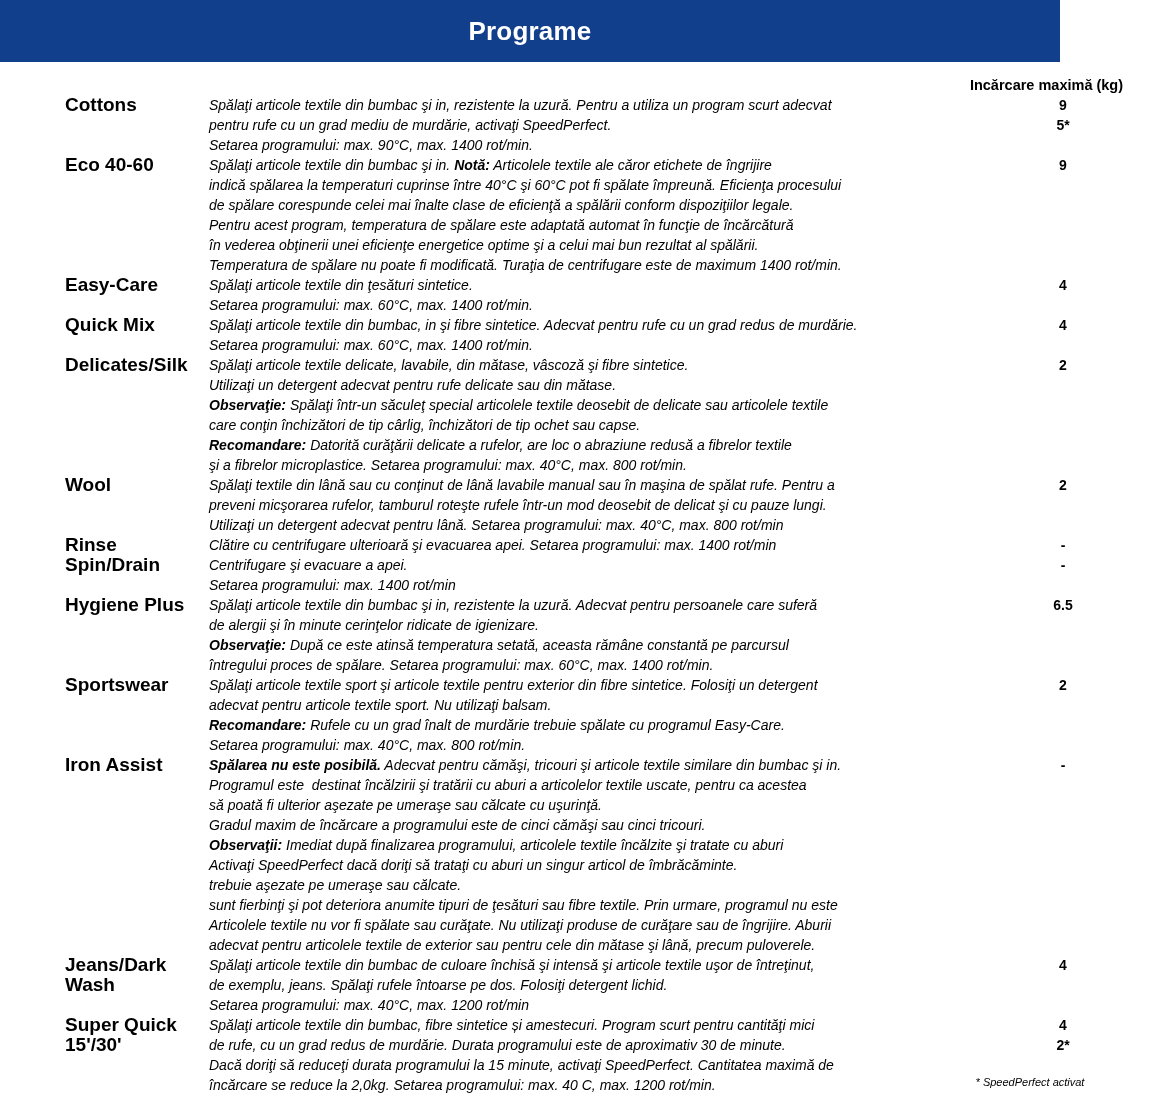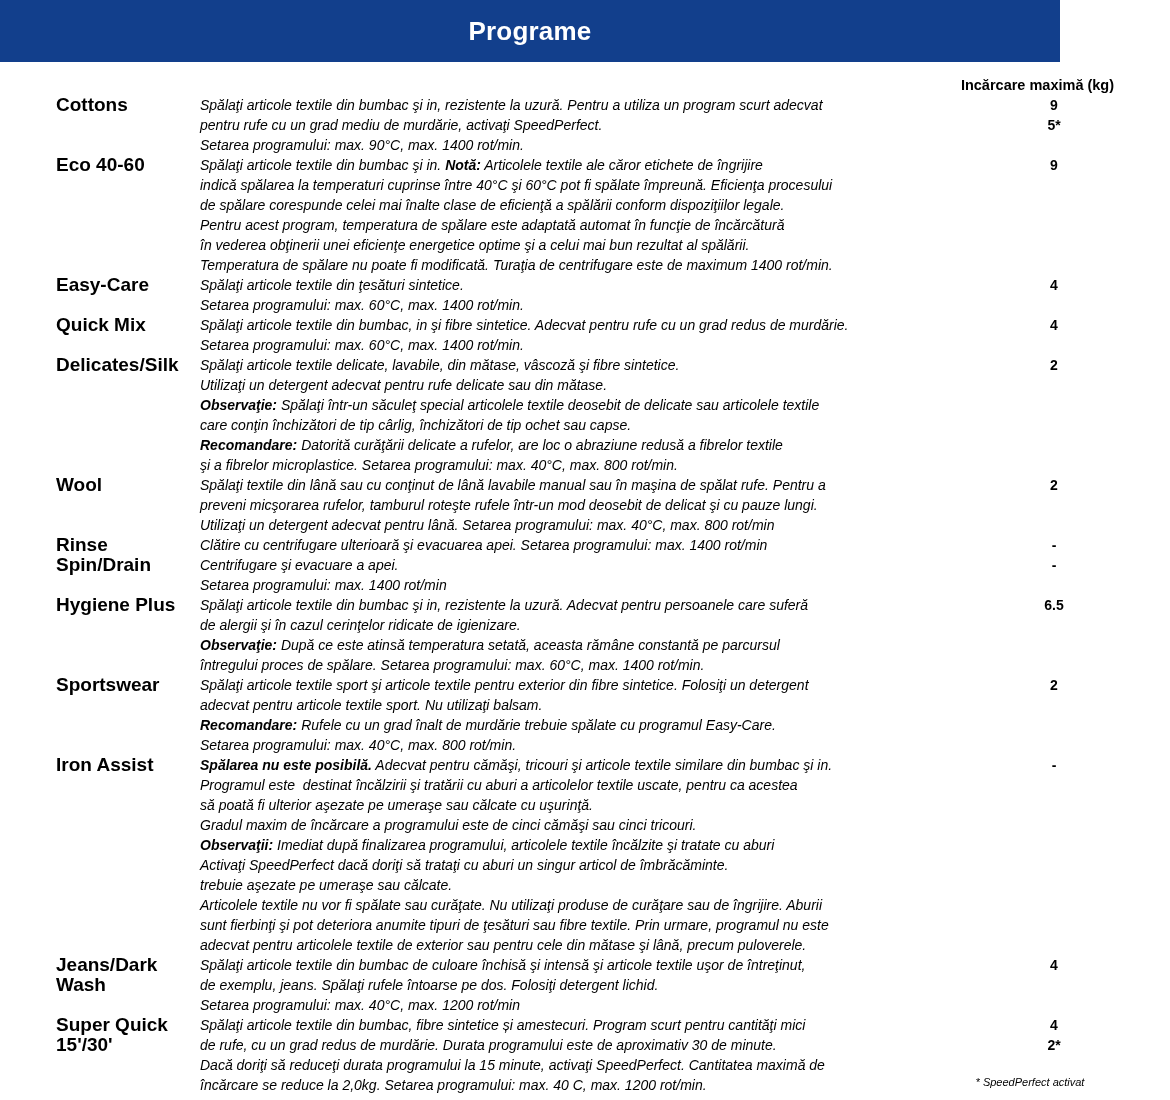--- a/index.html
+++ b/index.html
@@ -33,20 +33,21 @@
     letter-spacing: 0.2px;
     line-height: 1;
   }
 
   
   #programs-table {
     position: relative;
     width: 1170px;
     padding-top: 13px;
     box-sizing: border-box;
+    padding-left: 9px;
   }
 
   .col-head-row {
     position: relative;
     height: 20px;
   }
   .col-head-load {
     position: absolute;
     left: 905px;
     width: 265px;
@@ -194,21 +195,21 @@
         <div class="prog-desc">
           <span class="line"><span>Centrifugare şi evacuare a apei.</span></span>
           <span class="line"><span>Setarea programului: max. 1400 rot/min</span></span>
         </div>
         <div class="prog-load">-</div>
       </div>
       <div class="prog-row">
         <div class="prog-name">Hygiene Plus</div>
         <div class="prog-desc">
           <span class="line"><span>Spălaţi articole textile din bumbac şi in, rezistente la uzură. Adecvat pentru persoanele care suferă</span></span>
-          <span class="line"><span>de alergii şi în cazul cerinţelor ridicate de igienizare.</span></span>
+          <span class="line"><span>de alergii şi în minute cerinţelor ridicate de igienizare.</span></span>
           <span class="line"><b>Observaţie:</b><span> După ce este atinsă temperatura setată, aceasta rămâne constantă pe parcursul</span></span>
           <span class="line"><span>întregului proces de spălare. Setarea programului: max. 60°C, max. 1400 rot/min.</span></span>
         </div>
         <div class="prog-load">6.5</div>
       </div>
       <div class="prog-row">
         <div class="prog-name">Sportswear</div>
         <div class="prog-desc">
           <span class="line"><span>Spălaţi articole textile sport şi articole textile pentru exterior din fibre sintetice. Folosiţi un detergent</span></span>
           <span class="line"><span>adecvat pentru articole textile sport. Nu utilizaţi balsam.</span></span>
@@ -220,22 +221,22 @@
       <div class="prog-row">
         <div class="prog-name">Iron Assist</div>
         <div class="prog-desc">
           <span class="line"><b>Spălarea nu este posibilă.</b><span> Adecvat pentru cămăşi, tricouri şi articole textile similare din bumbac şi in.</span></span>
           <span class="line"><span>Programul este  destinat încălzirii şi tratării cu aburi a articolelor textile uscate, pentru ca acestea</span></span>
           <span class="line"><span>să poată fi ulterior aşezate pe umeraşe sau călcate cu uşurinţă.</span></span>
           <span class="line"><span>Gradul maxim de încărcare a programului este de cinci cămăşi sau cinci tricouri.</span></span>
           <span class="line"><b>Observaţii:</b><span> Imediat după finalizarea programului, articolele textile încălzite şi tratate cu aburi</span></span>
           <span class="line"><span>Activaţi SpeedPerfect dacă doriţi să trataţi cu aburi un singur articol de îmbrăcăminte.</span></span>
           <span class="line"><span>trebuie aşezate pe umeraşe sau călcate.</span></span>
+          <span class="line"><span>sunt fierbinţi şi pot deteriora anumite tipuri de ţesături sau fibre textile. Prin urmare, programul nu este</span></span>
           <span class="line"><span>Articolele textile nu vor fi spălate sau curăţate. Nu utilizaţi produse de curăţare sau de îngrijire. Aburii</span></span>
-          <span class="line"><span>sunt fierbinţi şi pot deteriora anumite tipuri de ţesături sau fibre textile. Prin urmare, programul nu este</span></span>
           <span class="line"><span>adecvat pentru articolele textile de exterior sau pentru cele din mătase şi lână, precum puloverele.</span></span>
         </div>
         <div class="prog-load">-</div>
       </div>
       <div class="prog-row">
         <div class="prog-name">Jeans/Dark
 Wash</div>
         <div class="prog-desc">
           <span class="line"><span>Spălaţi articole textile din bumbac de culoare închisă şi intensă şi articole textile uşor de întreţinut,</span></span>
           <span class="line"><span>de exemplu, jeans. Spălaţi rufele întoarse pe dos. Folosiţi detergent lichid.</span></span>

